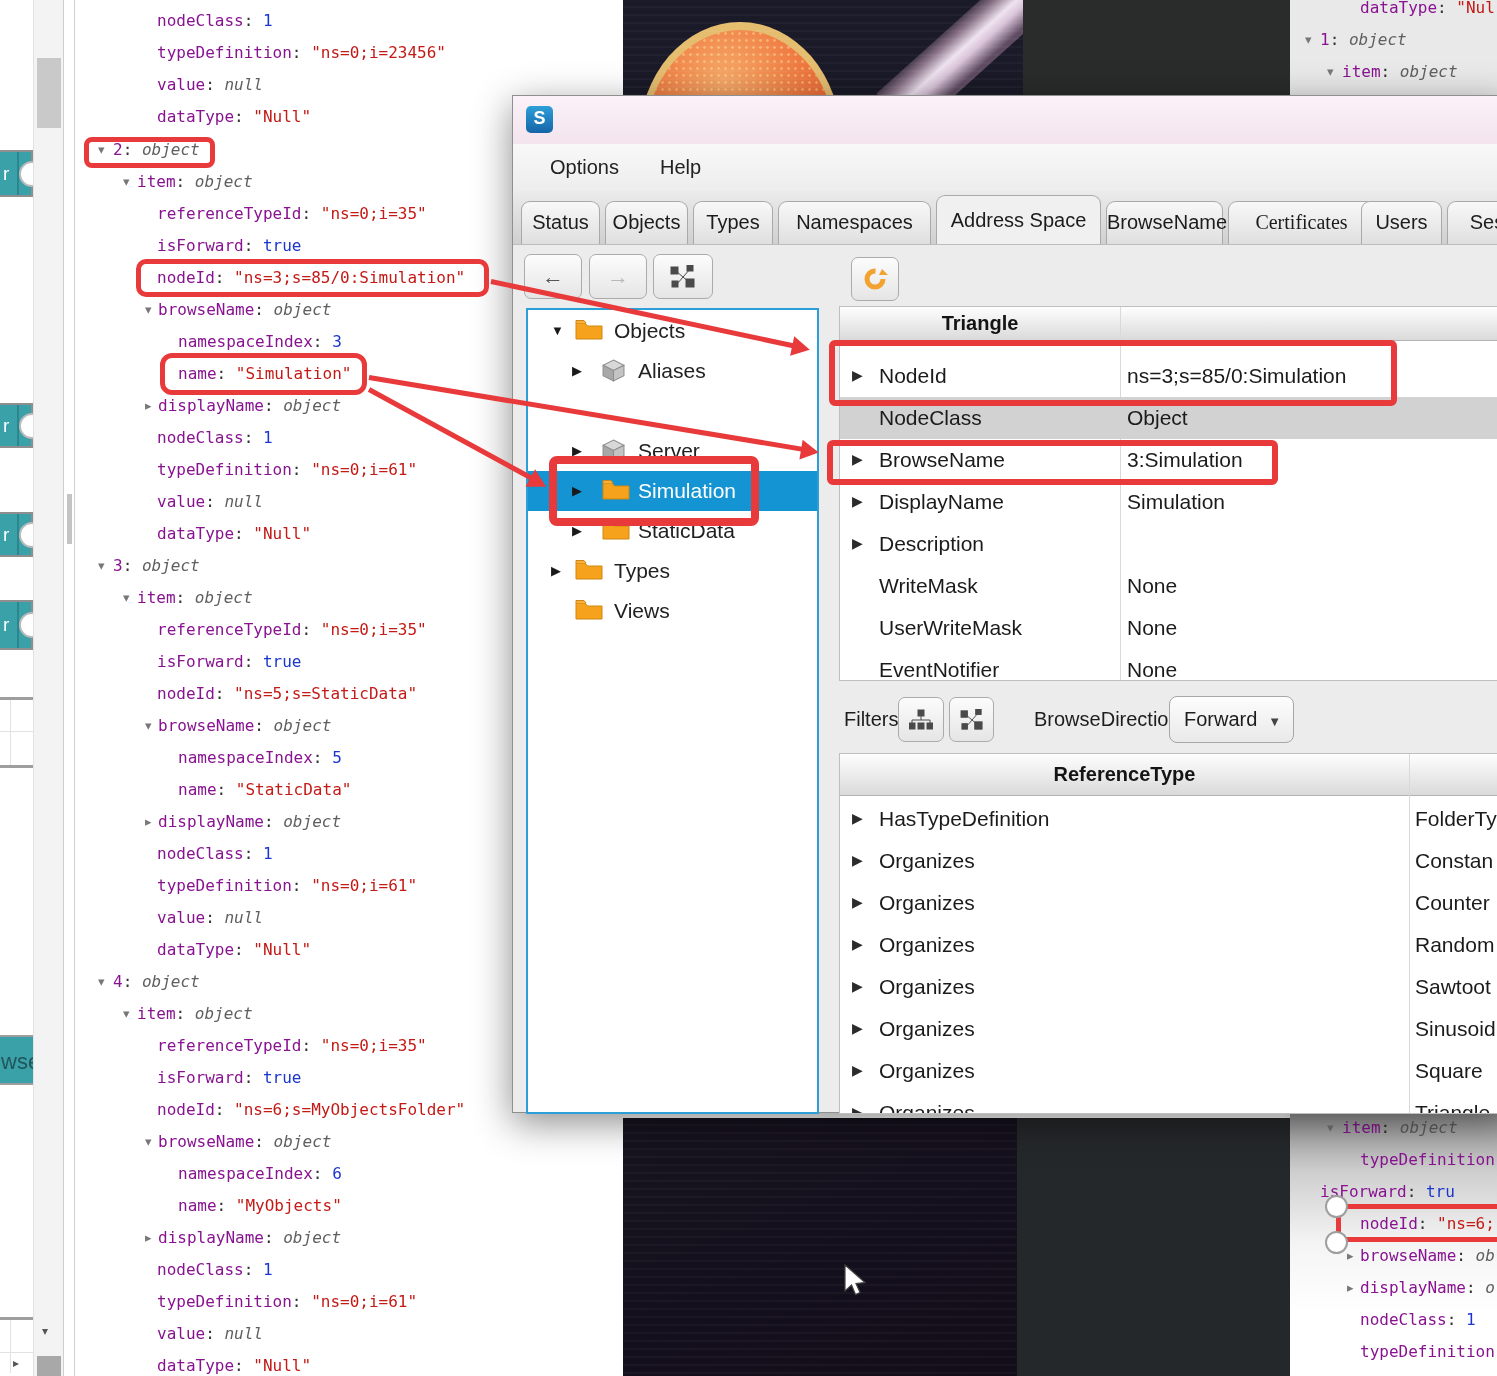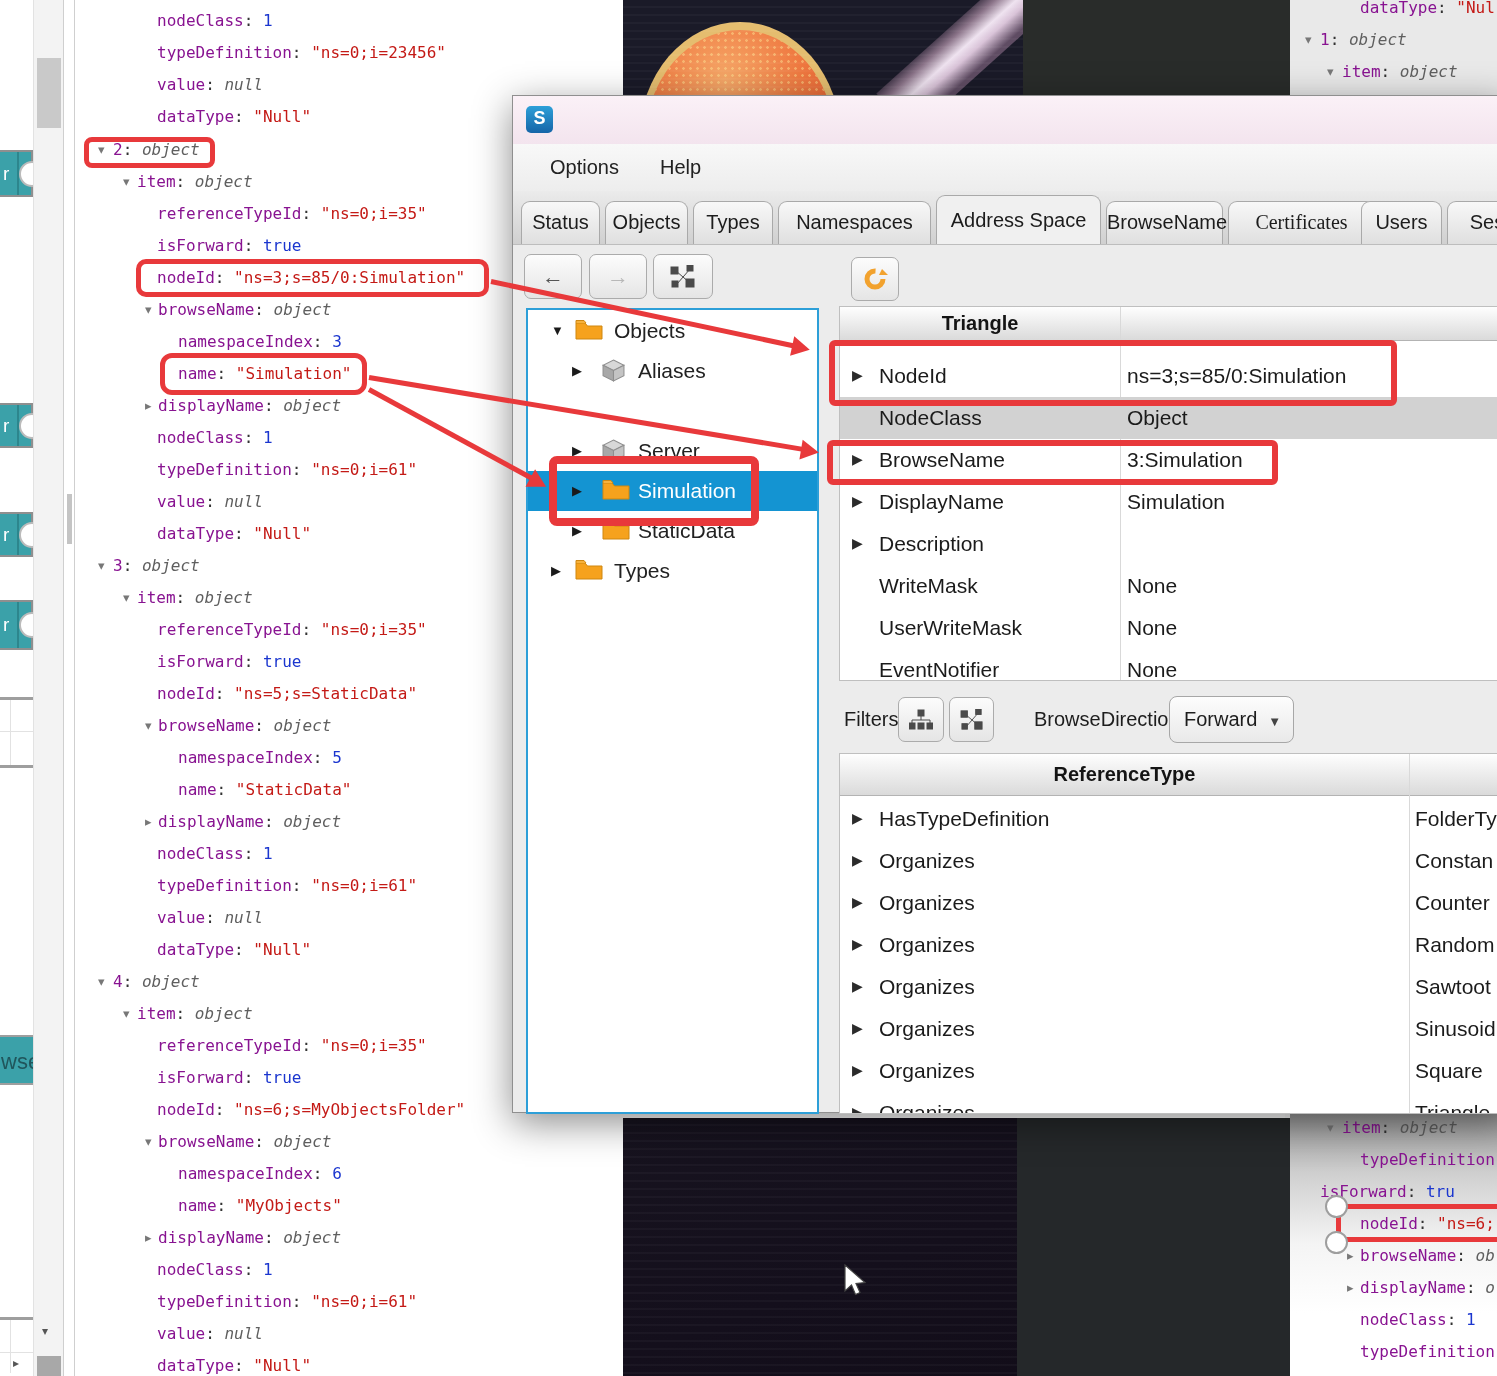--- a/index.html
+++ b/index.html
@@ -445,20 +445,27 @@
           <div class="tree-label" style="left: 110px;">StaticData</div>
         </div>
         <div class="tree-item" style="top: 241px;">
           <div class="tree-arrow" style="left: 23px;">▶</div>
           <div class="tree-icon" style="left: 47px;"><svg width="28" height="21" viewBox="0 0 28 21">
               <path d="M1 4 h9 l2.5 3 h14.5 v13 h-26 z" fill="#f6a21d" stroke="#cf8711"></path>
               <path d="M1 4 v-2.5 h8 l2 2.5" fill="#f6b23d" stroke="#cf8711"></path>
             </svg></div>
           <div class="tree-label" style="left: 86px;">Types</div>
         </div>
+        <div class="tree-item" style="top: 281px;">
+          <div class="tree-icon" style="left: 47px;"><svg width="28" height="21" viewBox="0 0 28 21">
+              <path d="M1 4 h9 l2.5 3 h14.5 v13 h-26 z" fill="#f6a21d" stroke="#cf8711"></path>
+              <path d="M1 4 v-2.5 h8 l2 2.5" fill="#f6b23d" stroke="#cf8711"></path>
+            </svg></div>
+          <div class="tree-label" style="left: 86px;">Views</div>
+        </div>
       </div>
 
   <div class="tool-btn" style="left:338px;top:161px;width:48px;height:44px;">
     <span class="glyph">
       <svg width="26" height="26" viewBox="0 0 26 26">
             <circle cx="13" cy="13" r="8" fill="none" stroke="#f2a22e" stroke-width="5" stroke-dasharray="38 12"></circle>
             <path d="M20 3 L26 9 L17 9 Z" fill="#f2a22e"></path>
           </svg>
     </span>
       </div>

